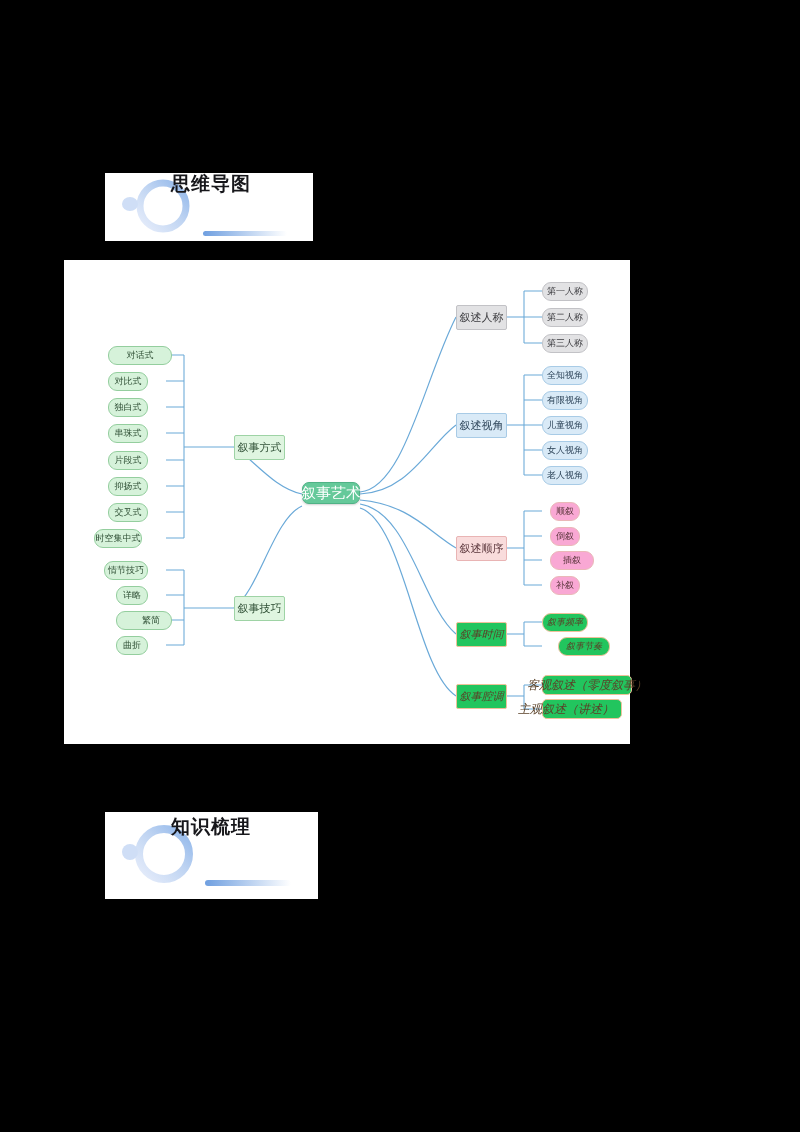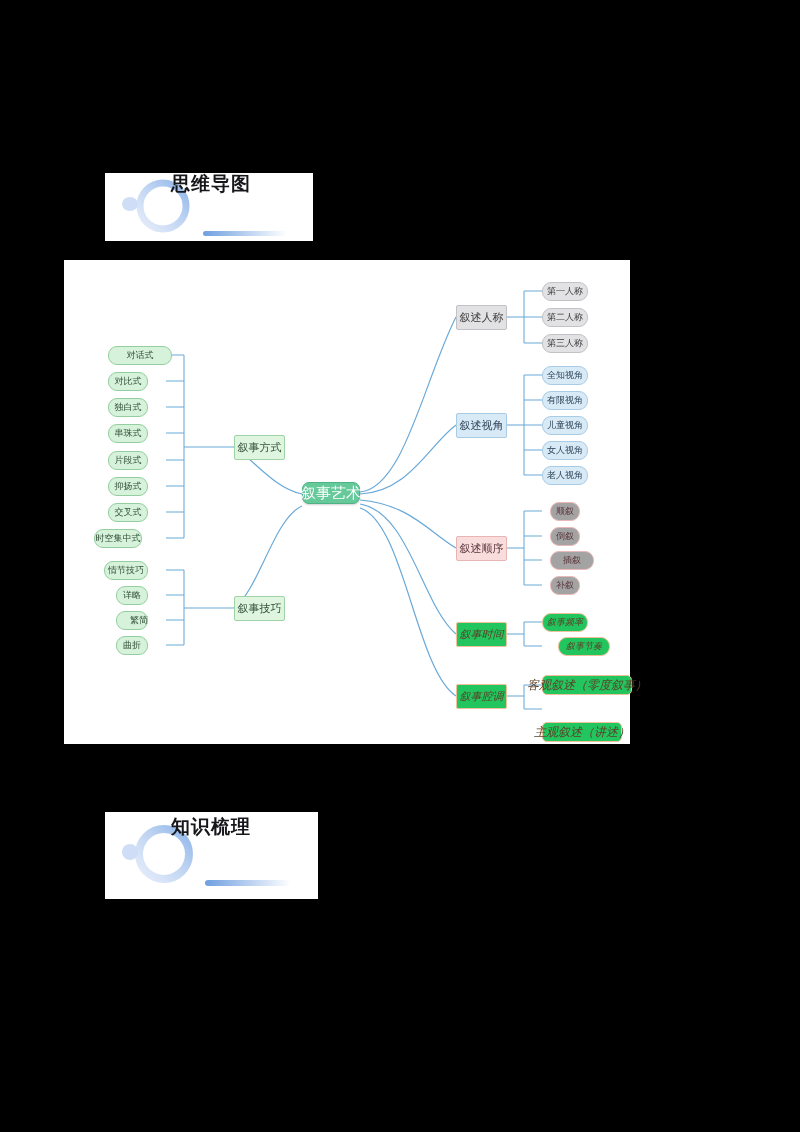--- a/index.html
+++ b/index.html
@@ -46,21 +46,21 @@
     font-size:15px;border-radius:7px;
     box-shadow:0 1px 2px rgba(0,0,0,.18);
   }
 
   
   .c-green  {background:#dff5e0;border:1px solid #9ed3a5;color:#2f4f35;}
   .c-green2 {background:#d6f2da;border:1px solid #94ce9e;color:#2f4f35;}
   .c-gray   {background:#e2e2e4;border:1px solid #c2c2c6;color:#3a3a3e;}
   .c-blue   {background:#d9eaf7;border:1px solid #a8cbe6;color:#2c4358;}
   .c-pink   {background:#f9dcdc;border:1px solid #e9b4b4;color:#59343a;}
-  .c-pink2  {background:#a3a3a3;border:1px solid #eab8b8;color:#59343a;}
+  .c-pink2  {background:#f9a8d4;border:1px solid #eab8b8;color:#59343a;}
   .c-orange {background:#22c55e;border:1px solid #eec19a;color:#5a4128;font-style:italic;}
 
   .lvl1{font-size:11px;height:25px;padding:8px 8px;border-radius:2px;}
   .lvl2{font-size:9px;height:19px;padding:0 6px;border-radius:9px;}
   .lvl2w{font-size:12px;height:20px;padding:0 7px;border-radius:5px;}
 </style>
 </head>
 <body>
 
 <div class="banner" id="banner-top">
@@ -192,21 +192,21 @@
   <div class="node lvl2 c-orange" style="left:494px;top:377px;width:52px;">
     <span>叙事节奏</span>
     </div>
 
   <div class="node lvl1 c-orange" style="left:392px;top:424px;width:51px;">
     <span>叙事腔调</span>
   </div>
   <div class="node lvl2w c-orange" style="left:478px;top:415px;width:90px;">
     <span>客观叙述（零度叙事）</span>
     </div>
-  <div class="node lvl2w c-orange" style="left:478px;top:462px;width:80px;">
+  <div class="node lvl2w c-orange" style="left:478px;top:439px;width:80px;justify-content:flex-end;">
     <span>主观叙述（讲述）</span>
     </div>
 
   <div class="node lvl1 c-green" style="left:170px;top:175px;width:51px;">
     <span>叙事方式</span>
   </div>
   <div class="node lvl2 c-green2" style="left:44px;top:86px;width:64px;">
     <span>对话式</span>
     </div>
   <div class="node lvl2 c-green2" style="left:44px;top:112px;width:40px;">
@@ -233,21 +233,21 @@
 
   <div class="node lvl1 c-green" style="left:170px;top:336px;width:51px;">
     <span>叙事技巧</span>
   </div>
   <div class="node lvl2 c-green2" style="left:40px;top:301px;width:44px;">
     <span>情节技巧</span>
     </div>
   <div class="node lvl2 c-green2" style="left:52px;top:326px;width:32px;">
     <span>详略</span>
     </div>
-  <div class="node lvl2 c-green2" style="left:52px;top:351px;width:32px;padding-left:20px;">
+  <div class="node lvl2 c-green2" style="left:52px;top:351px;width:56px;padding-left:20px;">
     <span>繁简</span>
     </div>
   <div class="node lvl2 c-green2" style="left:52px;top:376px;width:32px;">
     <span>曲折</span>
     </div>
 
 </div>
 
 <div class="banner" id="banner-bottom">
   <svg class="banner-deco" viewBox="0 0 213 87">

